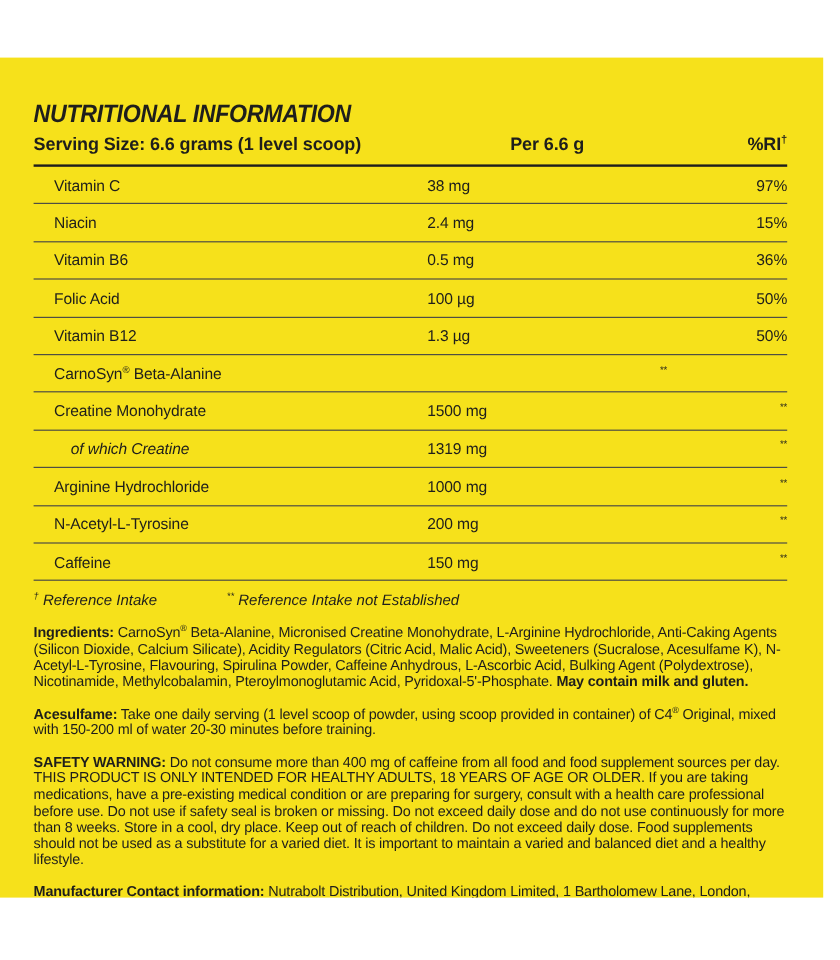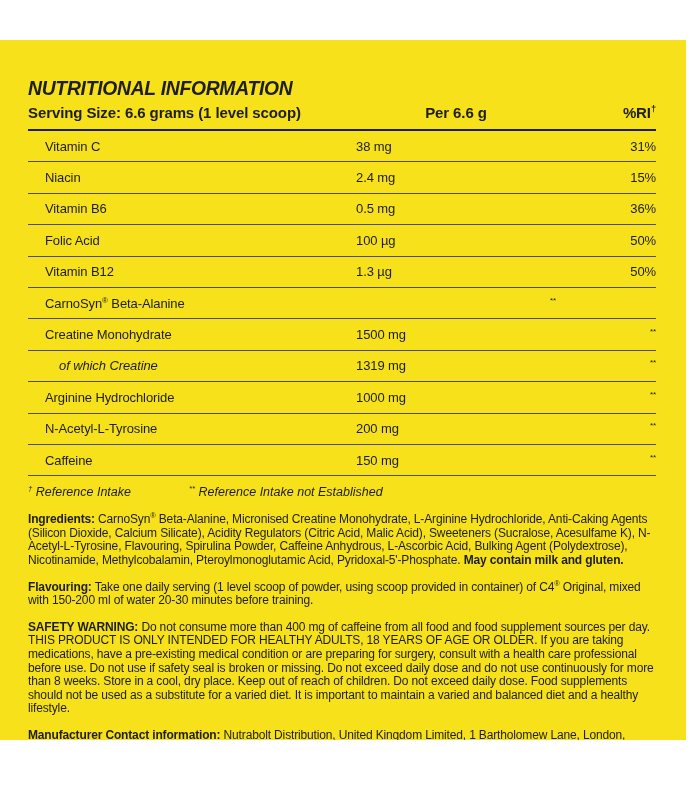--- a/index.html
+++ b/index.html
@@ -1,21 +1,21 @@
 <!DOCTYPE html>
 <html><head>
 <meta charset="utf-8">
 <style>
   html,body { margin:0; padding:0; background:#ffffff; }
   .page {
     position:relative; width:700px; height:800px; background:#ffffff;
     font-family:"Liberation Sans", sans-serif; overflow:hidden;
   }
   .panel {
-    position:absolute; left:0; top:40px; width:686px; height:700px;
+    position:absolute; left:0; top:48px; width:686px; height:700px;
     background:#F6E11B; color:#1E1E1C; box-sizing:border-box;
     padding:36px 30px 0 28px; overflow:hidden;
   }
   .title {
     margin:0; height:24px; font-size:21px; line-height:24px;
     font-style:italic; font-weight:bold; letter-spacing:-0.3px;
     transform:scaleX(0.92); transform-origin:left center; white-space:nowrap;
   }
   .grid3 { display:grid; grid-template-columns:1fr 200px 100px; align-items:center; }
   .thead {
@@ -48,21 +48,21 @@
     <div class="thead grid3">
       <div class="th serving">Serving Size: 6.6 grams (1 level scoop)</div>
       <div class="th per">Per 6.6 g</div>
       <div class="th ri sup-marks">%RI<sup>†</sup></div>
     </div>
 
     <div id="rows">
         <div class="row grid3">
           <div class="cell name sup-marks">Vitamin C</div>
           <div class="cell amt">38 mg</div>
-          <div class="cell ri sup-marks">31%</div>
+          <div class="cell ri sup-marks">97%</div>
         </div>
         <div class="row grid3">
           <div class="cell name sup-marks">Niacin</div>
           <div class="cell amt">2.4 mg</div>
           <div class="cell ri sup-marks">15%</div>
         </div>
         <div class="row grid3">
           <div class="cell name sup-marks">Vitamin B6</div>
           <div class="cell amt">0.5 mg</div>
           <div class="cell ri sup-marks">36%</div>
@@ -112,21 +112,21 @@
       <span class="fn sup-marks"><sup>†</sup> Reference Intake</span><span class="fn fn2 sup-marks"><sup>**</sup> Reference Intake not Established</span>
     </div>
 
     <p class="para">
       <strong>Ingredients:</strong>
       <span class="sup-marks">CarnoSyn<sup>®</sup> Beta-Alanine, Micronised Creatine Monohydrate, L-Arginine Hydrochloride, Anti-Caking Agents (Silicon Dioxide, Calcium Silicate), Acidity Regulators (Citric Acid, Malic Acid), Sweeteners (Sucralose, Acesulfame K), N-Acetyl-L-Tyrosine, Flavouring, Spirulina Powder, Caffeine Anhydrous, L-Ascorbic Acid, Bulking Agent (Polydextrose), Nicotinamide, Methylcobalamin, Pteroylmonoglutamic Acid, Pyridoxal-5'-Phosphate.</span>
       <strong>May contain milk and gluten.</strong>
     </p>
 
     <p class="para">
-      <strong>Flavouring:</strong>
+      <strong>Acesulfame:</strong>
       <span class="sup-marks">Take one daily serving (1 level scoop of powder, using scoop provided in container) of C4<sup>®</sup> Original, mixed with 150-200 ml of water 20-30 minutes before training.</span>
     </p>
 
     <p class="para">
       <strong>SAFETY WARNING:</strong>
       <span>Do not consume more than 400 mg of caffeine from all food and food supplement sources per day. THIS PRODUCT IS ONLY INTENDED FOR HEALTHY ADULTS, 18 YEARS OF AGE OR OLDER. If you are taking medications, have a pre-existing medical condition or are preparing for surgery, consult with a health care professional before use. Do not use if safety seal is broken or missing. Do not exceed daily dose and do not use continuously for more than 8 weeks. Store in a cool, dry place. Keep out of reach of children. Do not exceed daily dose. Food supplements should not be used as a substitute for a varied diet. It is important to maintain a varied and balanced diet and a healthy lifestyle.</span>
     </p>
 
     <p class="para">
       <strong>Manufacturer Contact information:</strong>

